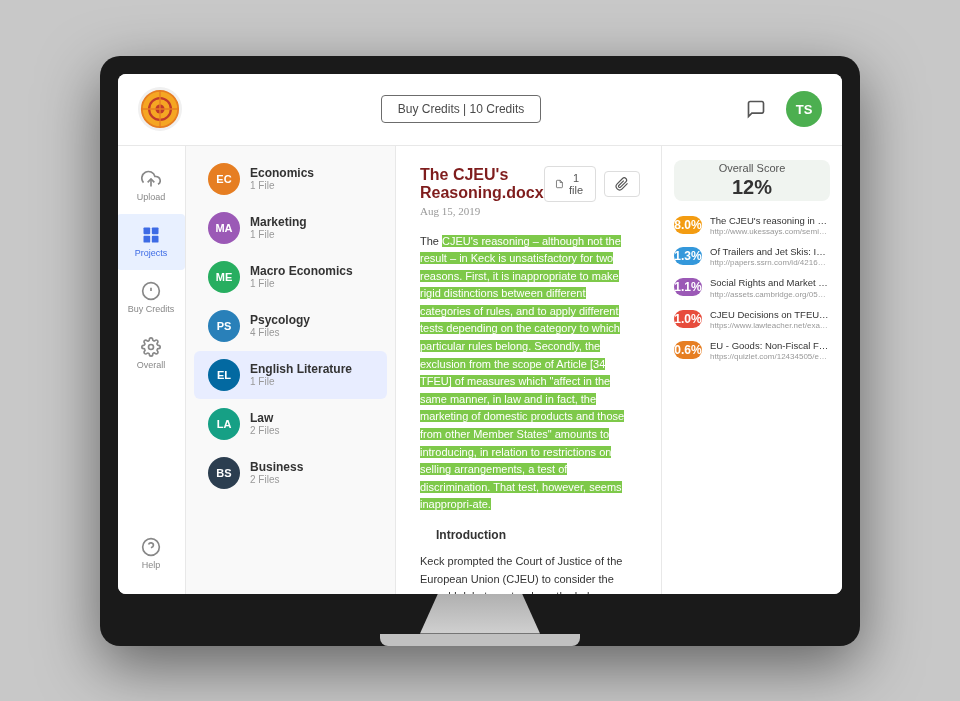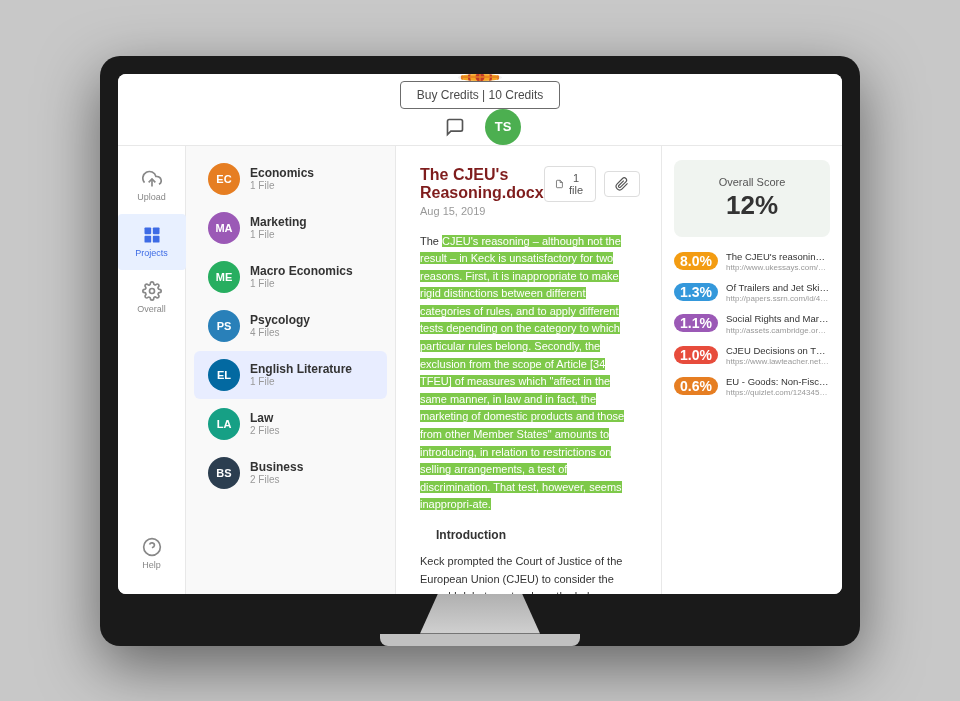--- a/index.html
+++ b/index.html
@@ -48,21 +48,20 @@
     }
     .top-bar {
       height: 72px;
       background: #fff;
       display: flex;
       align-items: center;
       justify-content: space-between;
       padding: 0 20px;
       border-bottom: 1px solid #e8e8e8;
       flex-shrink: 0;
-      flex-direction: column;
     }
     .top-bar-logo {
       width: 44px;
       height: 44px;
       border-radius: 50%;
       background: #f0f0f0;
       display: flex;
       align-items: center;
       justify-content: center;
       overflow: hidden;
@@ -121,21 +120,21 @@
       flex: 1;
       overflow: hidden;
     }
 
     
     .sidebar-icons {
       width: 68px;
       background: #fff;
       display: flex;
       flex-direction: column;
-      align-items: center;
+      align-items: flex-end;
       padding: 12px 0;
       border-right: 1px solid #e8e8e8;
       gap: 0;
     }
     .sidebar-icon-item {
       width: 68px;
       height: 56px;
       display: flex;
       flex-direction: column;
       align-items: center;
@@ -219,20 +218,21 @@
     }
     .doc-title {
       font-size: 16px;
       font-weight: 600;
       color: #7f1d1d;
     }
     .doc-date {
       font-size: 11px;
       color: #999;
       margin-top: 3px;
+      font-family: Liberation Serif, serif;
     }
     .doc-actions {
       display: flex;
       align-items: center;
       gap: 8px;
     }
     .doc-action-btn {
       display: flex;
       align-items: center;
       gap: 4px;
@@ -267,49 +267,49 @@
     .score-panel {
       width: 180px;
       background: #fff;
       padding: 14px 12px;
       overflow-y: auto;
       flex-shrink: 0;
     }
     .overall-score-box {
       background: #f0f4f0;
       border-radius: 8px;
-      padding: 16px;
+      padding: 2px;
       text-align: center;
       margin-bottom: 14px;
     }
     .overall-score-title {
       font-size: 11px;
       color: #555;
       font-weight: 500;
     }
     .overall-score-pct {
-      font-size: 26px;
+      font-size: 20px;
       font-weight: 700;
       color: #333;
       margin-top: 2px;
     }
     .score-item {
       display: flex;
       align-items: flex-start;
       gap: 8px;
       margin-bottom: 10px;
     }
     .score-badge {
-      width: 44px;
+      width: 28px;
       height: 18px;
       border-radius: 10px;
       display: flex;
       align-items: center;
       justify-content: center;
-      font-size: 14px;
+      font-size: 12px;
       font-weight: 700;
       color: #fff;
       flex-shrink: 0;
       margin-top: 1px;
     }
     .score-detail { flex: 1; min-width: 0; }
     .score-source-title {
       font-size: 9.5px;
       font-weight: 500;
       color: #333;
@@ -368,20 +368,28 @@
             <span class="sidebar-icon-label">Upload</span>
           </div>
           <div class="sidebar-icon-item active">
             <svg viewBox="0 0 24 24" fill="currentColor">
               <rect x="3" y="3" width="8" height="8" rx="1"></rect>
               <rect x="13" y="3" width="8" height="8" rx="1"></rect>
               <rect x="3" y="13" width="8" height="8" rx="1"></rect>
               <rect x="13" y="13" width="8" height="8" rx="1"></rect>
             </svg>
             <span class="sidebar-icon-label">Projects</span>
+          </div>
+          <div class="sidebar-icon-item">
+            <svg viewBox="0 0 24 24" fill="none" stroke="currentColor" stroke-width="2">
+              <circle cx="12" cy="12" r="10"></circle>
+              <line x1="12" y1="8" x2="12" y2="12"></line>
+              <line x1="12" y1="16" x2="12.01" y2="16"></line>
+            </svg>
+            <span class="sidebar-icon-label">Buy Credits</span>
           </div>
           <div class="sidebar-icon-item">
             <svg viewBox="0 0 24 24" fill="none" stroke="currentColor" stroke-width="2">
               <circle cx="12" cy="12" r="3"></circle>
               <path d="M19.4 15a1.65 1.65 0 00.33 1.82l.06.06a2 2 0 010 2.83 2 2 0 01-2.83 0l-.06-.06a1.65 1.65 0 00-1.82-.33 1.65 1.65 0 00-1 1.51V21a2 2 0 01-4 0v-.09A1.65 1.65 0 009 19.4a1.65 1.65 0 00-1.82.33l-.06.06a2 2 0 01-2.83 0 2 2 0 010-2.83l.06-.06A1.65 1.65 0 004.68 15a1.65 1.65 0 00-1.51-1H3a2 2 0 010-4h.09A1.65 1.65 0 004.6 9a1.65 1.65 0 00-.33-1.82l-.06-.06a2 2 0 010-2.83 2 2 0 012.83 0l.06.06A1.65 1.65 0 009 4.68a1.65 1.65 0 001-1.51V3a2 2 0 014 0v.09a1.65 1.65 0 001 1.51 1.65 1.65 0 001.82-.33l.06-.06a2 2 0 012.83 0 2 2 0 010 2.83l-.06.06A1.65 1.65 0 0019.4 9a1.65 1.65 0 001.51 1H21a2 2 0 010 4h-.09a1.65 1.65 0 00-1.51 1z"></path>
             </svg>
             <span class="sidebar-icon-label">Overall</span>
           </div>
           <div style="flex:1"></div>
           <div class="sidebar-icon-item">

